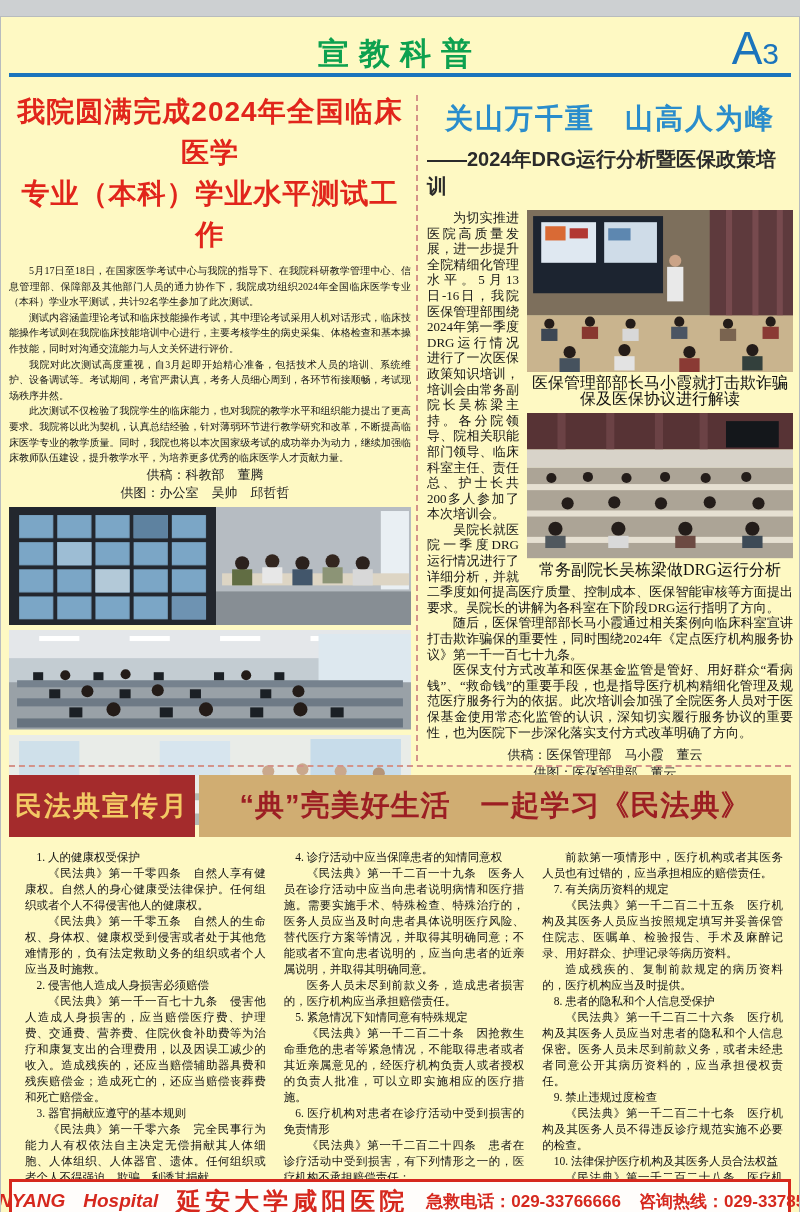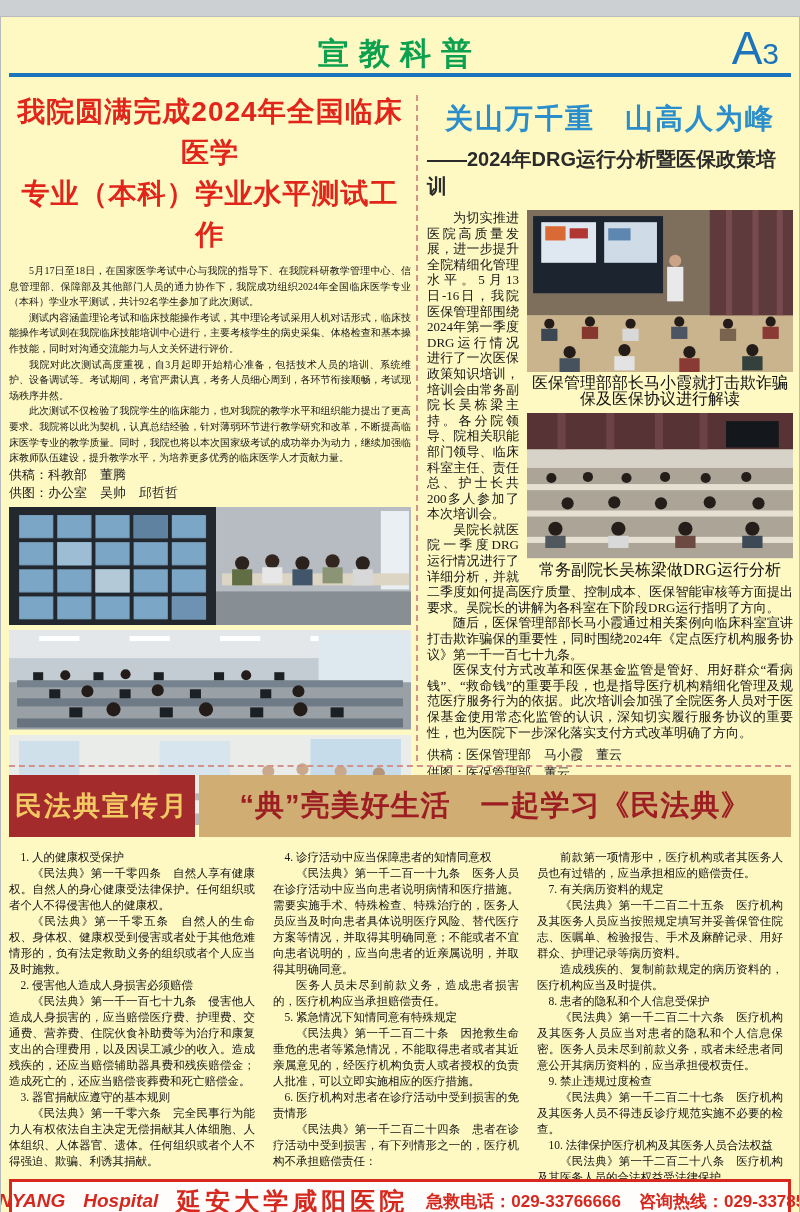--- a/index.html
+++ b/index.html
@@ -21,21 +21,21 @@
   
   .col-left { position:absolute; left:8px; top:74px; width:402px; }
   .v-divider { position:absolute; left:415px; top:78px; height:666px; border-left:2px dashed #d4938a; }
   .col-right { position:absolute; left:426px; top:82px; width:366px; }
   .h-divider { position:absolute; top:748px; left:8px; right:8px; border-top:2px dashed #d4938a; }
   
   .l-title { text-align:center; font-family:"Liberation Sans","DejaVu Sans",sans-serif;
     font-weight:900; font-size:28px; line-height:41px; color:#e1251b; letter-spacing:1px; }
   .body-text { margin-top:8px; }
   .body-text p { font-size:10px; line-height:15.6px; text-align:justify; text-indent:2em; }
-  .byline { text-align:left; font-size:13px; line-height:18px; padding-right:10px; color:#222; }
+  .byline { text-align:center; font-size:13px; line-height:18px; padding-right:10px; color:#222; }
   .photo { display:block; width:100%; margin-top:5px; }
   .photo svg { display:block; width:100%; height:auto; }
   
   .r-title { text-align:center; font-family:"Liberation Sans","DejaVu Sans",sans-serif;
     font-weight:900; font-size:28px; color:#2a8dcc; letter-spacing:2px; line-height:40px; }
   .r-sub { text-align:left; font-family:"Liberation Sans","DejaVu Sans",sans-serif;
     font-weight:bold; font-size:20px; color:#2b2b2b; margin:7px 0 10px; }
   .r-photos { float:right; width:266px; margin-left:8px; }
   .r-photos .caption { font-size:16px; line-height:16px; text-align:center; margin:3px 4px 6px; color:#111; }
   .r-body p { font-size:13px; line-height:15.6px; text-align:justify; text-indent:2em; }
@@ -45,21 +45,21 @@
   .banner { position:absolute; top:758px; left:8px; right:8px; height:62px; }
   .banner-badge { position:absolute; left:0; top:0; width:186px; height:62px; background:#a42b2c;
     display:flex; align-items:center; justify-content:center;
     font-family:"Liberation Sans","DejaVu Sans",sans-serif; font-weight:bold;
     font-size:27px; letter-spacing:2px; color:#f3c964; }
   .banner-main { position:absolute; left:190px; right:0; top:0; height:62px; background:#d0ad72;
     display:flex; align-items:center; justify-content:center;
     font-family:"Liberation Sans","DejaVu Sans",sans-serif; font-weight:900;
     font-size:29px; letter-spacing:1px; color:#9c1e23; }
   
-  .civil { position:absolute; top:832px; left:8px; right:16px; height:330px;
+  .civil { position:absolute; top:832px; left:24px; right:16px; height:330px;
     display:flex; gap:18px; overflow:hidden; }
   .cc-col { flex:1; font-size:11.5px; line-height:16px; text-align:justify; color:#141414; }
   .cc-h { text-indent:1em; }
   .cc-p { text-indent:2em; }
   
   .footer { position:absolute; left:8px; right:8px; top:1162px; height:44px;
     border:3px solid #d6281e; background:#fffdfb; color:#d6281e;
     display:flex; align-items:center; justify-content:center; gap:18px; white-space:nowrap; }
   .f-en { font-family:"Liberation Sans","DejaVu Sans",sans-serif; font-style:italic; font-weight:bold; font-size:19px; }
   .f-name { font-family:"Liberation Serif","DejaVu Serif",serif; font-weight:bold; font-size:25px; letter-spacing:4px; }

